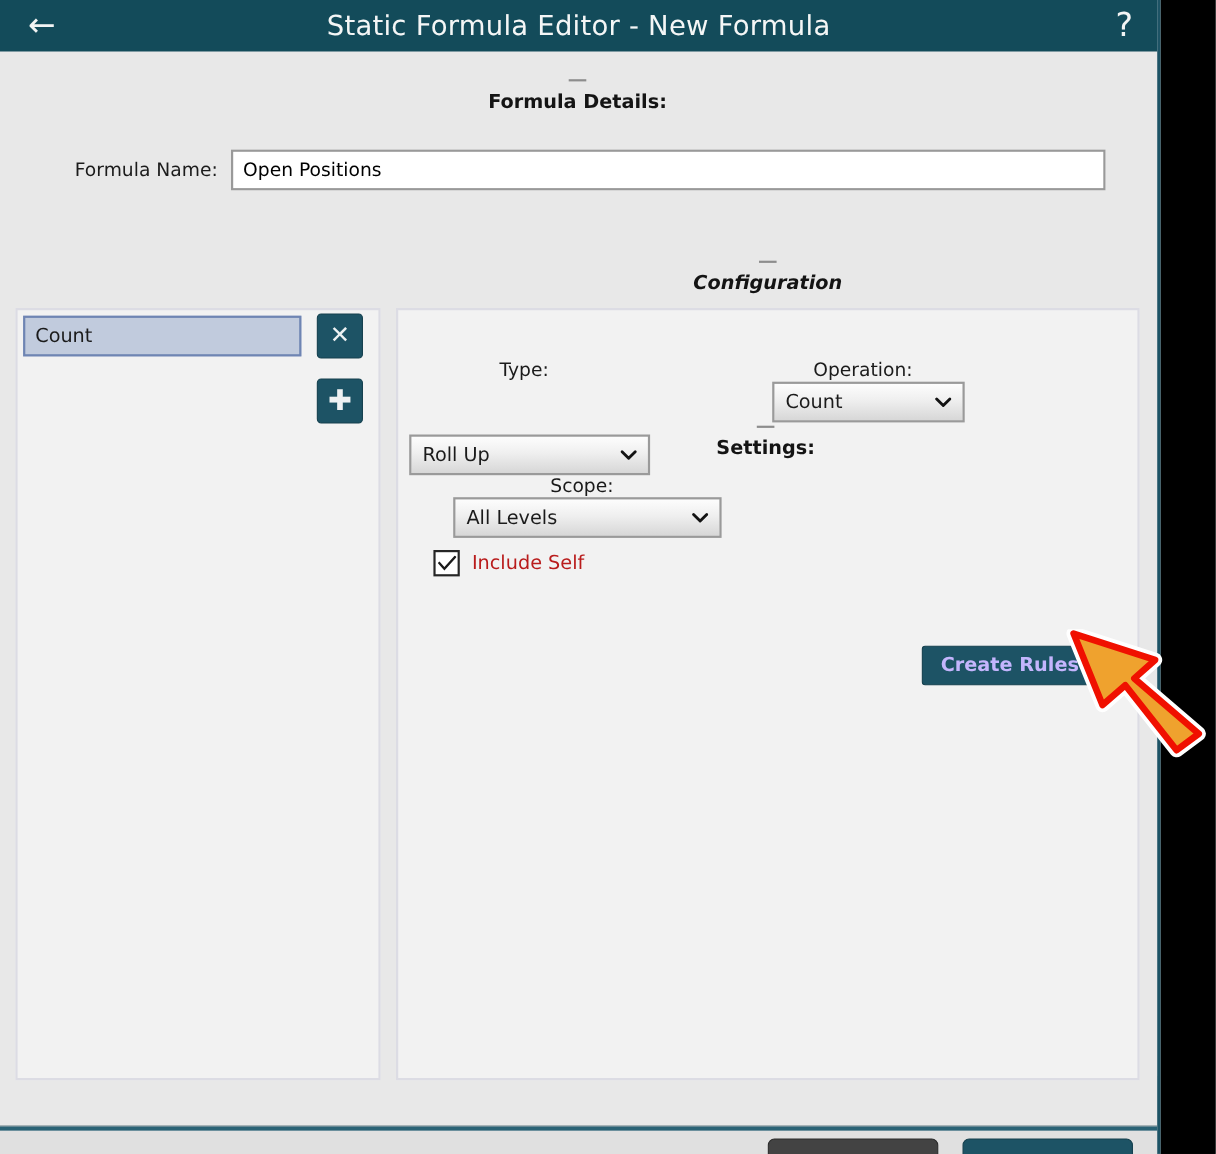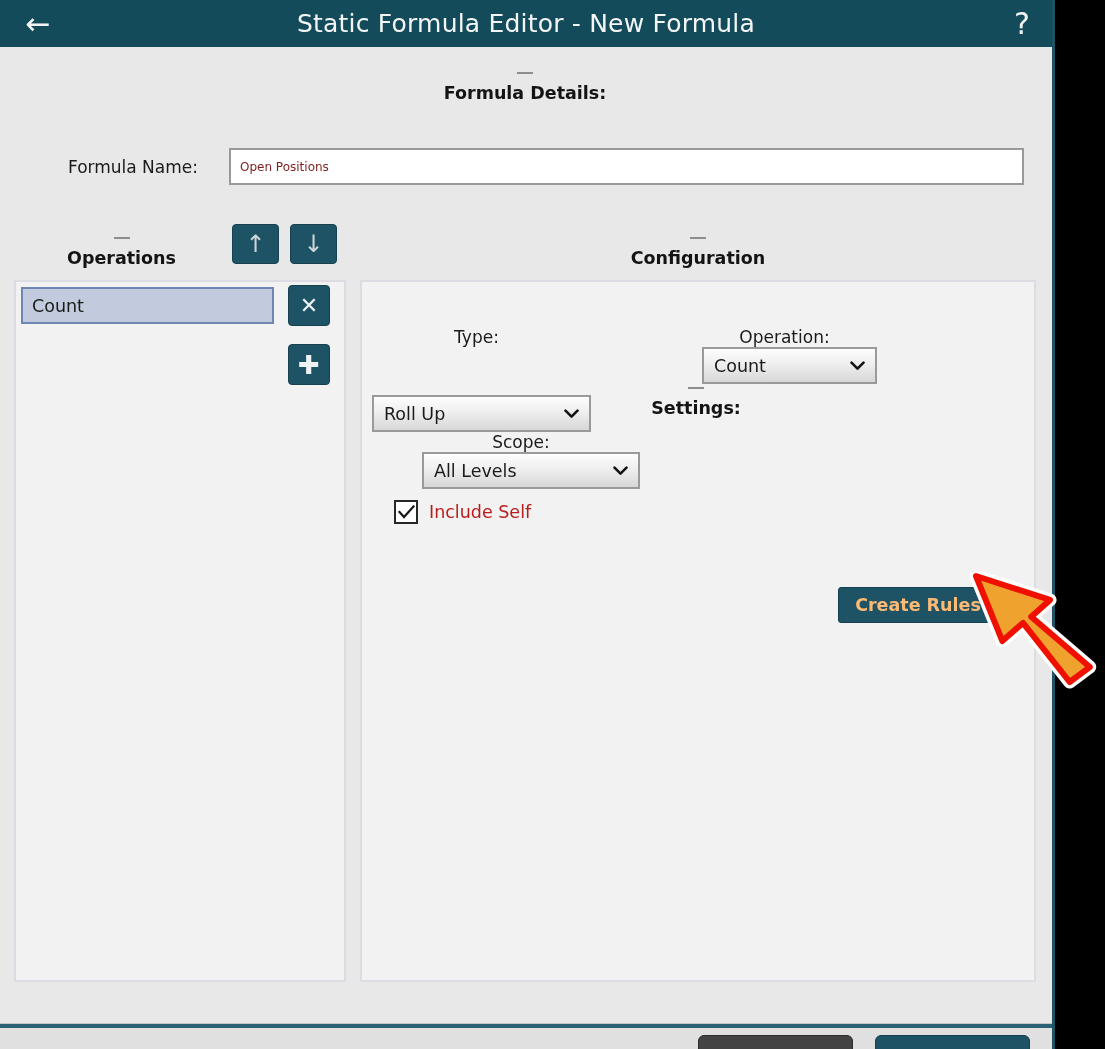--- a/index.html
+++ b/index.html
@@ -87,42 +87,41 @@
     margin-left: 6px;
   }
 
   
   #formula-details {
     position: absolute;
     left: 14px; top: 25px;
     width: 1022px;
   }
   #formula-row {
-    margin-top: 34px;
-    display: flex;
-    align-items: center;
-    gap: 19px;
+    margin-top: 22px;
+    display: flex;
+    align-items: center;
   }
   #formula-name-label {
     width: 196px;
     text-align: right;
     padding-right: 12px;
     font-size: 17px;
     color: #1b1b1b;
   }
   #formula-name-input {
     width: 795px;
     height: 37px;
     background: #ffffff;
     border: 2px solid #999999;
     display: flex;
     align-items: center;
     padding: 0 9px;
-    font-size: 12px;
-    color: #7f1d1d;
+    font-size: 17px;
+    color: #000000;
     cursor: text;
   }
 
   
   #operations-group {
     position: absolute;
     left: 14px; top: 190px;
     width: 332px;
   }
   #operations-head { width: 215px; }
@@ -182,20 +181,21 @@
     font-size: 26px;
     font-weight: bold;
     color: #eef2f3;
   }
 
   
   #configuration-group {
     position: absolute;
     left: 360px; top: 190px;
     width: 676px;
+    font-style: italic;
   }
   #configuration-panel {
     position: absolute;
     left: 360px; top: 233px;
     width: 676px; height: 702px;
     background: #f2f2f2;
     border: 2px solid #dcdce4;
   }
 
   .row-inline {
@@ -236,21 +236,21 @@
   #type-combo { width: 219px; margin-top: 48px; }
   #operation-row { left: 340px; top: 45px; }
   #operation-combo { width: 175px; }
 
   #settings-group {
     position: absolute;
     left: 10px; top: 105px;
     width: 648px;
   }
   #scope-row { left: 50px; top: 150px; text-align: right; }
-  #scope-combo { width: 218px; margin-left: 10px; }
+  #scope-combo { width: 244px; }
 
   #include-self-row {
     position: absolute;
     left: 32px; top: 218px;
     display: flex;
     align-items: center;
     cursor: pointer;
   }
   #include-self-checkbox {
     width: 24px; height: 24px;
@@ -266,21 +266,21 @@
   }
   #include-self-label { font-size: 17.5px; color: #b91c1c; }
 
   #create-rules-button {
     position: absolute;
     left: 476px; top: 305px;
     width: 160px; height: 36px;
     background: #1d5365;
     border: 1px solid #16414f;
     border-radius: 3px;
-    color: #fdba74;
+    color: #c4b5fd;
     font-size: 17.5px;
     font-weight: bold;
     display: flex;
     align-items: center;
     justify-content: center;
     cursor: pointer;
   }
 
   
   #footer-separator {
@@ -340,31 +340,20 @@
         <span class="dash"></span>
         <span>Formula Details:</span>
         <span class="rule"></span>
       </div>
       <div id="formula-row">
         <div id="formula-name-label">Formula Name:</div>
         <div id="formula-name-input">Open Positions</div>
       </div>
     </div>
 
-    <div id="operations-group">
-      <div class="group-head" id="operations-head">
-        <span class="dash"></span>
-        <span>Operations</span>
-        <span class="rule"></span>
-      </div>
-      <div id="op-move-buttons">
-        <div class="tealbtn" id="op-up-button">↑</div>
-        <div class="tealbtn" id="op-down-button">↓</div>
-      </div>
-    </div>
 
     <div id="operations-panel">
       <div id="op-list-item">Count</div>
       <div class="tealbtn" id="op-remove-button">✕</div>
       <div class="tealbtn" id="op-add-button">✚</div>
     </div>
 
     <div id="configuration-group">
       <div class="group-head">
         <span class="dash"></span>

